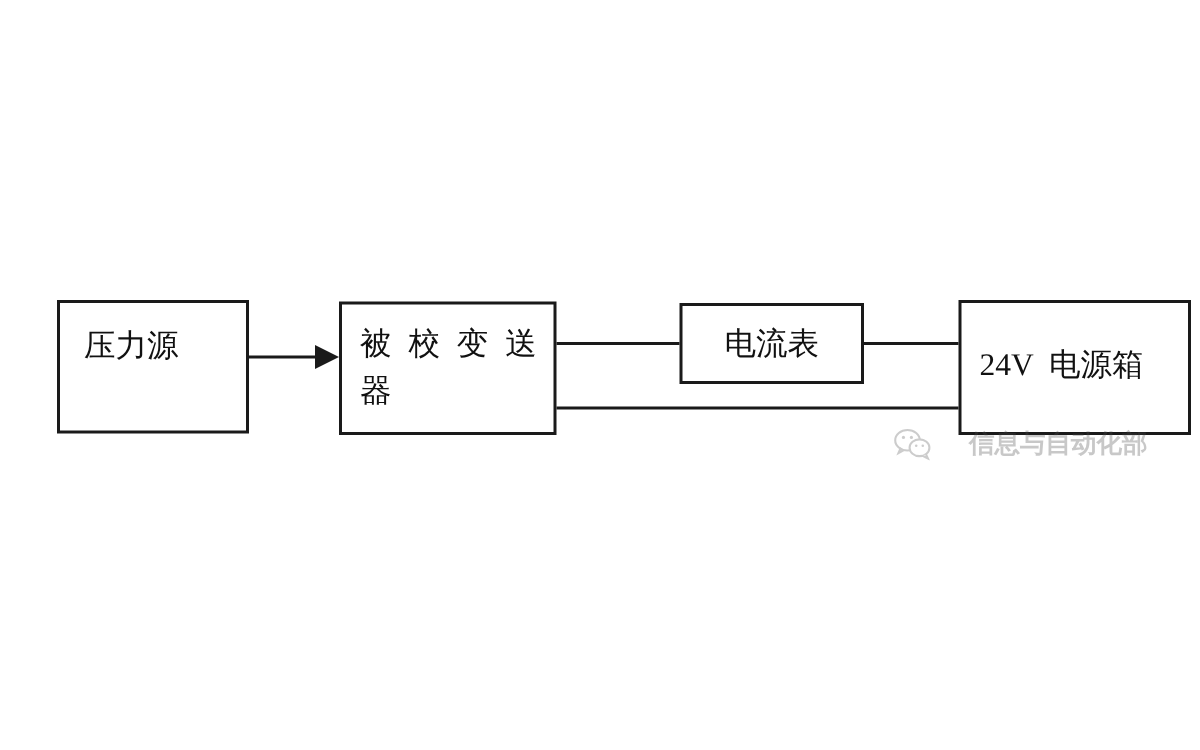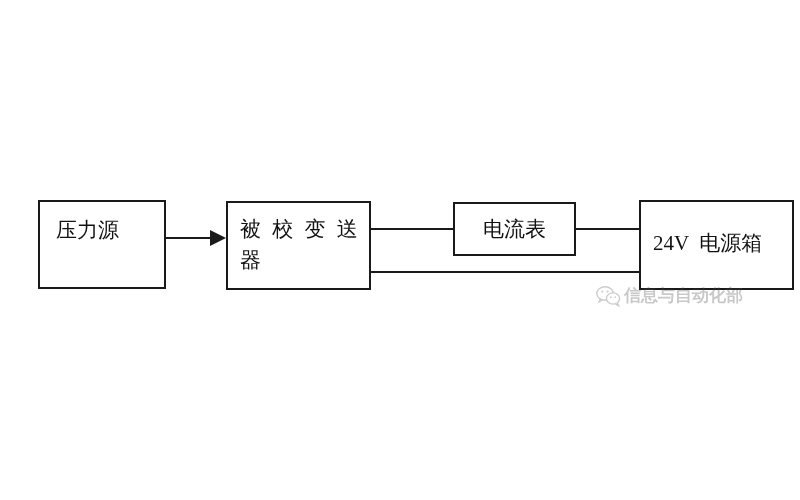--- a/index.html
+++ b/index.html
@@ -114,21 +114,21 @@
     left: 370px; top: 271px; width: 271px;
   }
 
   
   #watermark {
     position: absolute;
     left: 596px;
     top: 284px;
     display: flex;
     align-items: center;
-    gap: 2px;
+    gap: 24px;
     z-index: 5;
     opacity: 0.30;
     pointer-events: none;
   }
   #watermark-icon {
     display: block;
     width: 26px;
     height: 22px;
   }
   #watermark-text {

